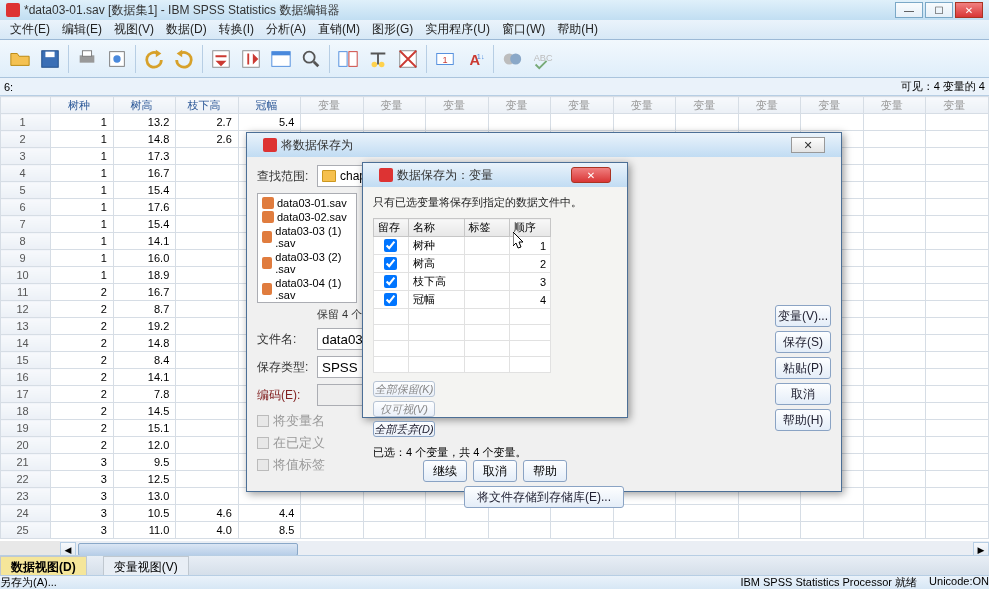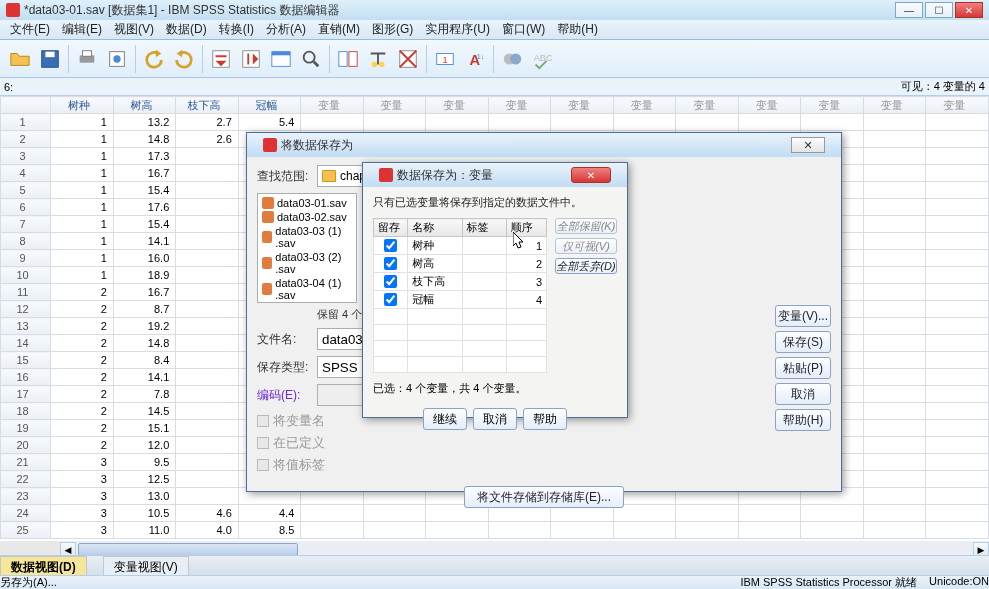--- a/index.html
+++ b/index.html
@@ -74,31 +74,31 @@
 .dlg1 .chk input { accent-color:#888;}
 .dlg1 .bottom-row{ display:flex; justify-content:center; margin-top:12px;}
 
 
 .grayrow { color:#999; font-size:13px; display:flex; align-items:center; gap:4px; margin-top:4px;}
 .grayrow .fakecheck{width:12px;height:12px;border:1px solid #bbb;background:#e8e8e8;}
 
 .dlg2 { top: 162px; left: 362px; width: 266px; height: 256px; background:#f4f4f2;}
 .dlg2 .body { padding:8px 10px; height:calc(100% - 24px);}
 .dlg2 .hint { font-size:11px; color:#222; margin-bottom:8px;}
-.dlg2 .list-wrap { display:flex; gap:8px;}
+.dlg2 .list-wrap { display:flex; gap:8px;flex-direction:column;}
 .dlg2 table.vartbl { border-collapse:collapse; width:178px; background:#fff; border:1px solid #9c9c9c;}
 .dlg2 table.vartbl th { background:linear-gradient(#f8f8f8,#e7e7e7); border:1px solid #c6c6c6; font-size:11px; font-weight:normal; padding:1px 4px; text-align:left; height:16px;}
 .dlg2 table.vartbl td { border:1px solid #e1e1e1; font-size:11px; padding:1px 4px; height:16px;}
 .dlg2 table.vartbl td.num { text-align:right;}
 .dlg2 table.vartbl input[type=checkbox]{ margin:0 auto; display:block;}
 .dlg2 .sidebtns { display:flex; flex-direction:column; gap:4px; }
 .dlg2 .sidebtns button { width:62px; height:16px; border:1px solid #b7c4d5; background:linear-gradient(#fdfeff,#eaf0f9); border-radius:3px; font-size:11px; color:#888;font-style:italic;}
 .dlg2 .sidebtns button.active{ color:#223; border-color:#8aa3c4;}
 .dlg2 .info { font-size:11px; margin-top:8px;}
-.dlg2 .btnrow { display:flex; gap:6px; justify-content:center; margin-top:12px;}
+.dlg2 .btnrow { display:flex; gap:6px; justify-content:center; }
 .dlg2 .btnrow button { width:44px; height:22px; border:1px solid #8aa3c4; background:linear-gradient(#fdfeff,#e4edf8); border-radius:3px; font-size:12px;}
 
 .cursor-arrow { position:absolute; width:12px; height:18px; pointer-events:none; }
 </style>
 </head>
 <body>
 
 <div class="titlebar">
   <div class="icon"></div>
   <span>*data03-01.sav [数据集1] - IBM SPSS Statistics 数据编辑器</span>
@@ -778,21 +778,21 @@
       </div>
     <div class="row">
         <label>文件名:</label>
         <input type="text" style="width: 56px;" value="data03-01.s">
       </div>
     <div class="row">
         <label>保存类型:</label>
         <input type="text" style="width: 56px;" value="SPSS Statis">
       </div>
     <div class="row">
-        <label style="color:#6d28d9">编码(E):</label>
+        <label style="color:#7f1d1d">编码(E):</label>
         <input type="text" style="width: 56px; background: rgb(238, 238, 238);" disabled="">
       </div>
     <div class="grayrow">
         <div class="fakecheck"></div>
         <span>将变量名</span>
       </div>
     <div class="grayrow">
         <div class="fakecheck"></div>
         <span>在已定义</span>
       </div>

